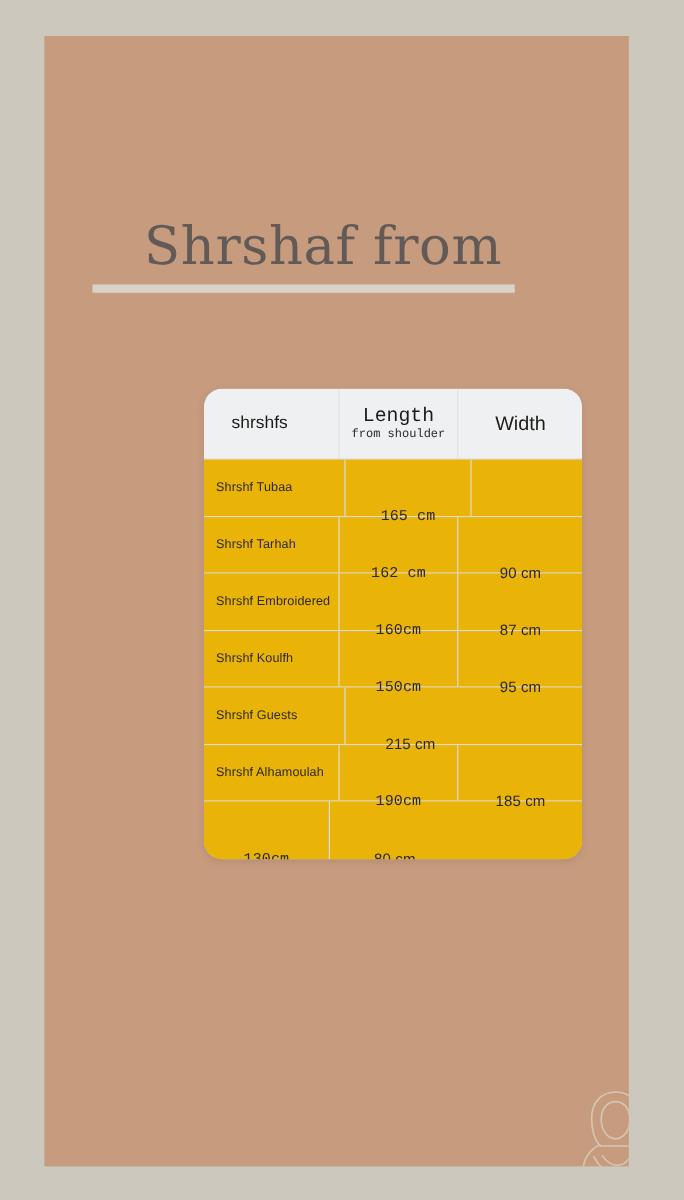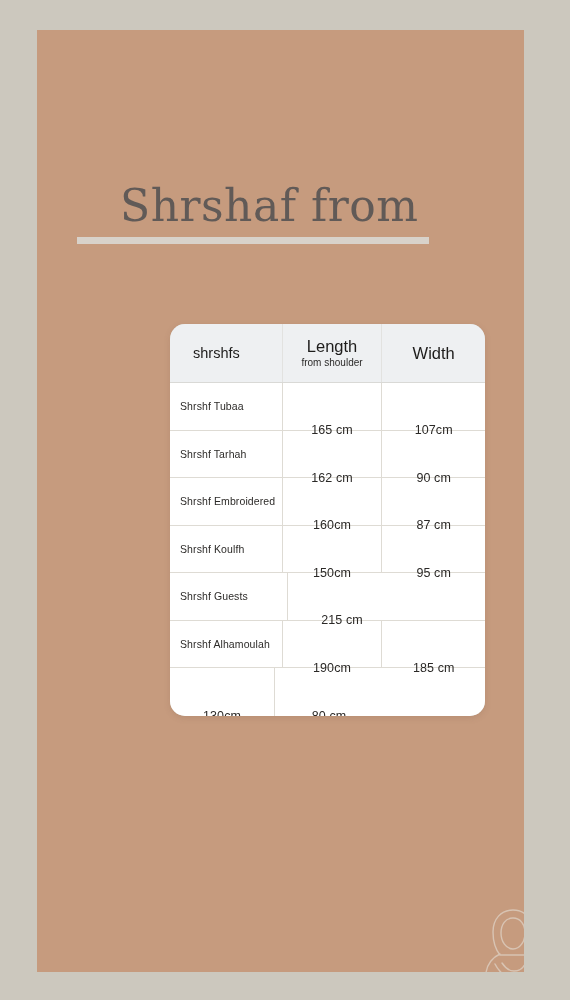--- a/index.html
+++ b/index.html
@@ -81,21 +81,21 @@
     width: 100%;
     box-sizing: border-box;
   }
   .thead {
     height: 59px;
     background: #eef0f2;
     border-bottom: 1px solid #d9d9d6;
   }
   .tbody-row {
     height: 47.5px;
-    background: #ffffff;
+    background: #eab308;
     border-bottom: 1px solid #dedbd4;
   }
   .tbody-row:last-child {
     border-bottom: none;
   }
   .cell {
     display: flex;
     flex-direction: column;
     align-items: center;
     justify-content: center;
@@ -104,20 +104,21 @@
   }
   .col-name {
     width: 118px;
     align-items: flex-start;
     padding-left: 10px;
     border-right: 1px solid #dedbd4;
   }
   .col-len {
     width: 105px;
     border-right: 1px solid #dedbd4;
+    font-family: Liberation Mono, monospace;
   }
   .col-wid {
     width: 108px;
   }
   .thead .col-name,
   .thead .col-len {
     border-right: 1px solid #e2e2e0;
   }
 
   .hdr-main {
@@ -188,23 +189,20 @@
         </div>
       </div>
 
       <div class="trow tbody-row">
         <div class="cell col-name">
           <span class="cell-name">Shrshf Tubaa</span>
         </div>
         <div class="cell col-len">
           <span class="cell-val">165 cm</span>
         </div>
-        <div class="cell col-wid">
-          <span class="cell-val">107cm</span>
-        </div>
       </div>
 
       <div class="trow tbody-row">
         <div class="cell col-name">
           <span class="cell-name">Shrshf Tarhah</span>
         </div>
         <div class="cell col-len">
           <span class="cell-val">162 cm</span>
         </div>
         <div class="cell col-wid">

